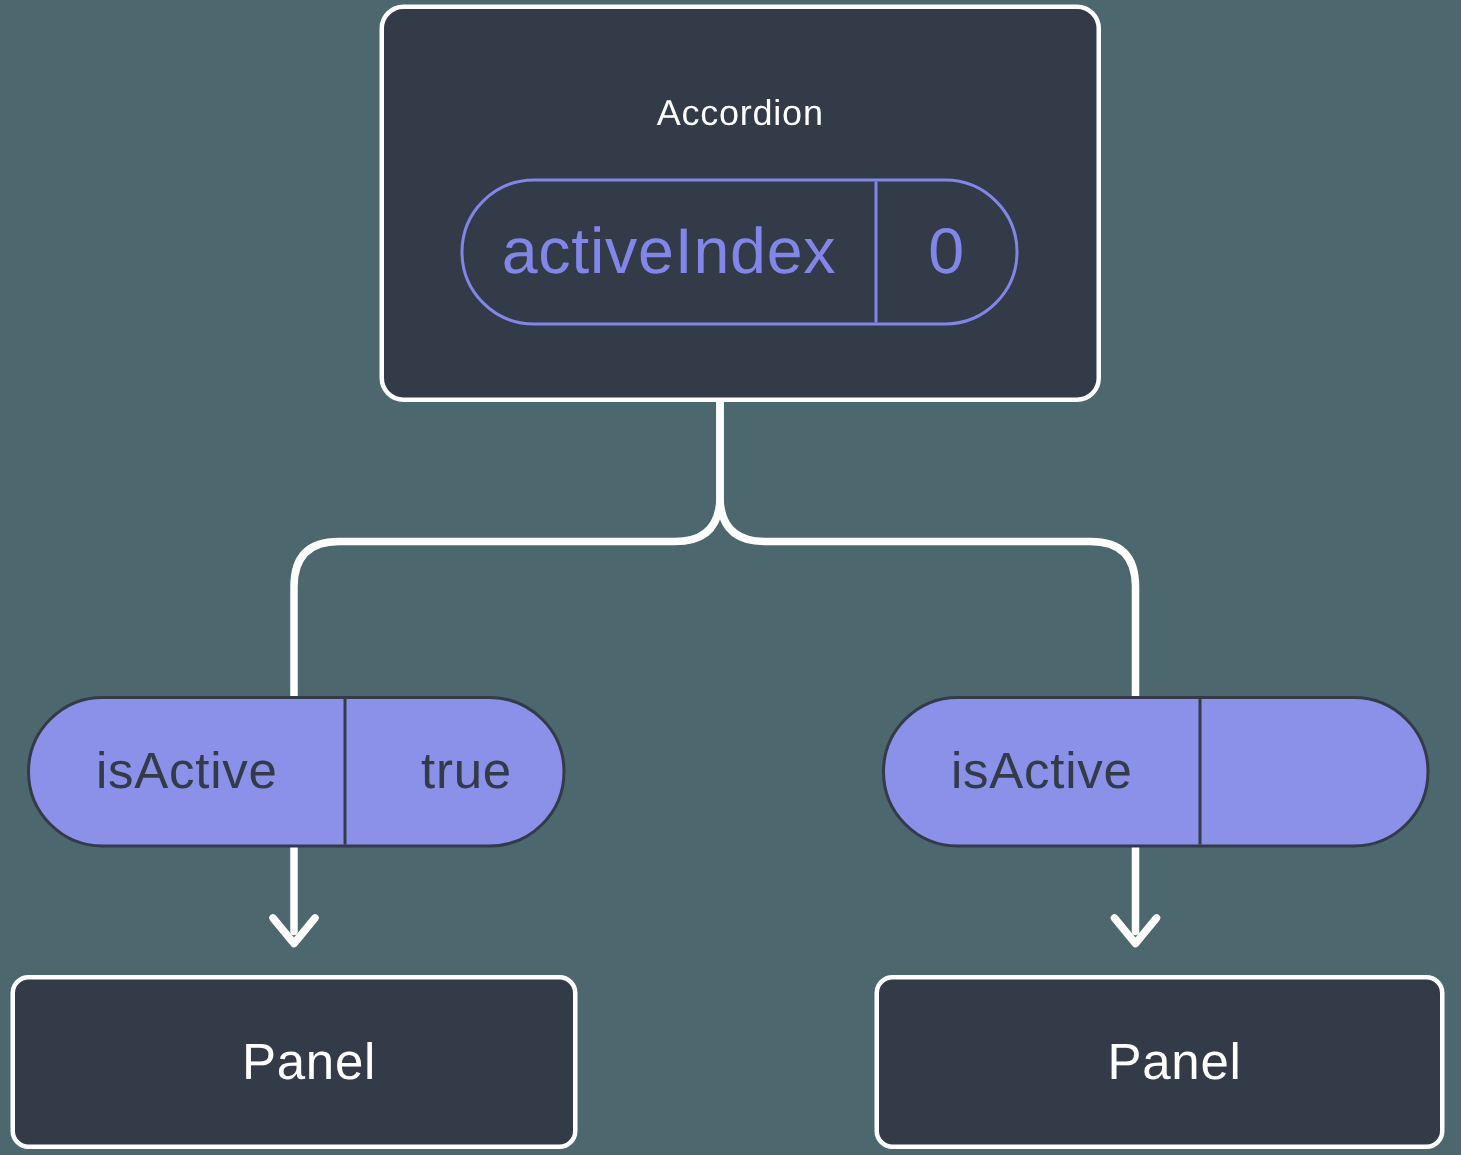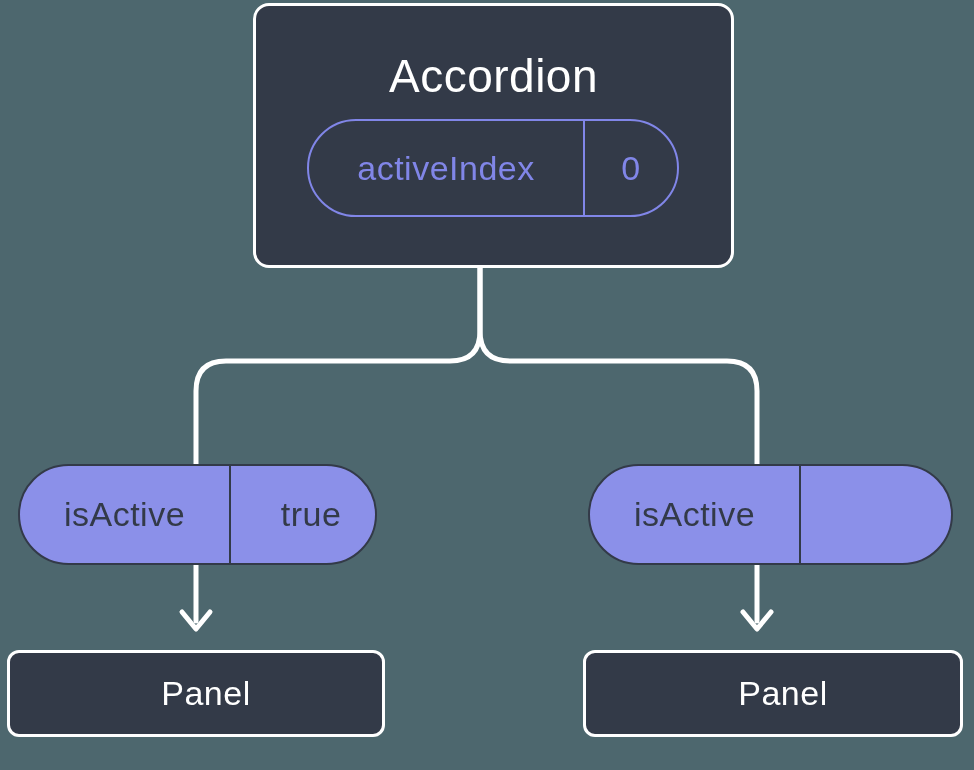--- a/index.html
+++ b/index.html
@@ -43,36 +43,36 @@
   .root-node {
     left: 253px; top: 3px;
     width: 481px; height: 265px;
     border-radius: 16px;
   }
   .root-title {
     position: absolute;
     top: 48px; left: 0;
     width: 100%;
     text-align: center;
-    font-size: 46px;
+    font-size: 24px;
     font-weight: 500;
     line-height: 44px;
     letter-spacing: 0.5px;
     color: #ffffff;
   }
   .state-pill {
     position: absolute;
     left: 51px; top: 113px;
     width: 372px; height: 98px;
     border: 2.5px solid var(--accent-purple);
     border-radius: 49px;
     display: flex;
     align-items: stretch;
     color: var(--accent-purple);
-    font-size: 34px;
+    font-size: 43px;
     letter-spacing: 0.5px;
   }
   .state-pill .pill-cell-name {
     width: 276px;
     border-right: 2.5px solid var(--accent-purple);
     display: flex; align-items: center; justify-content: center;
   }
   .state-pill .pill-cell-value {
     flex: 1;
     display: flex; align-items: center; justify-content: center;
@@ -97,21 +97,21 @@
     width: 211px;
     border-right: 2.5px solid var(--pill-text);
     display: flex; align-items: center; justify-content: center;
   }
   .prop-pill .pill-cell-value {
     flex: 1;
     display: flex; align-items: center; justify-content: center; text-align: right;
   }
   .panel-node {
     top: 650px;
-    height: 87px;
+    height: 116px;
     border-radius: 12px;
     display: flex; align-items: center; justify-content: center;
     font-size: 34px;
     font-weight: 500;
     letter-spacing: 0.5px;
     padding-left: 20px;
   }
   .panel-node-left  { left: 7px;   width: 378px; }
   .panel-node-right { left: 583px; width: 380px; }
 </style>

